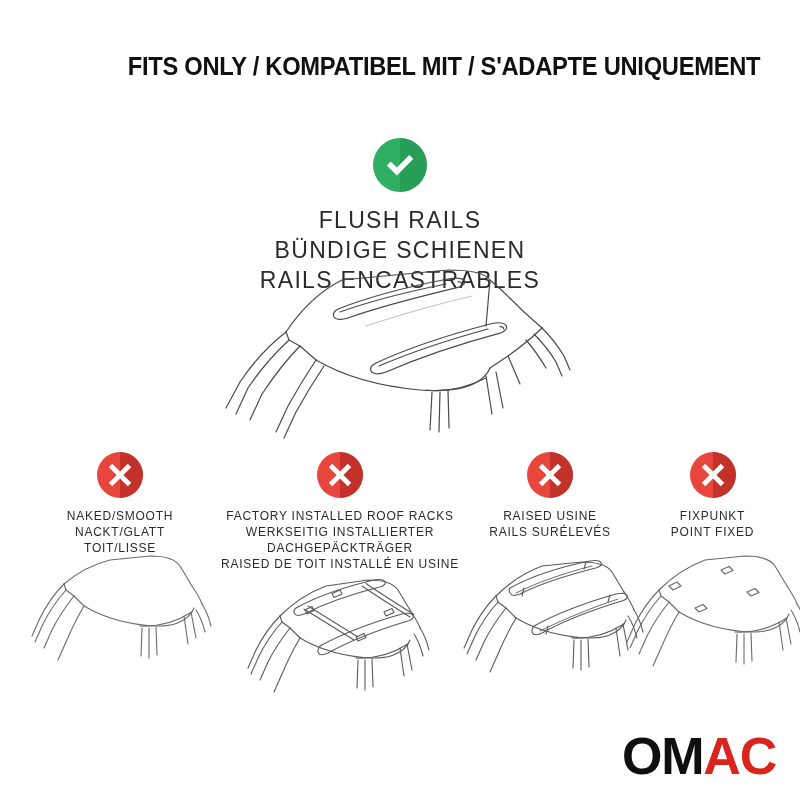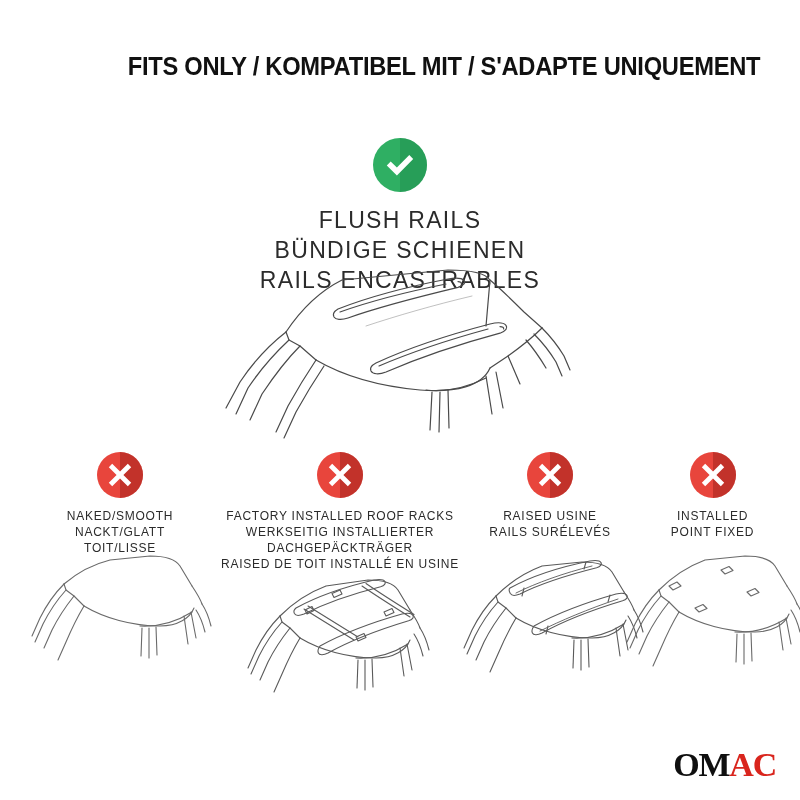--- a/index.html
+++ b/index.html
@@ -123,22 +123,22 @@
   .opt-0 .option-art { top: 100px; width: 196px; height: 130px; }
   .opt-1 .option-art { top: 116px; width: 212px; height: 135px; }
   .opt-2 .option-art { top: 100px; width: 196px; height: 133px; }
   .opt-3 .option-art { top: 96px;  width: 184px; height: 132px; }
 
   
   .logo {
     position: absolute;
     right: 24px;
     bottom: 18px;
-    font-family: Liberation Serif, serif;
-    font-size: 34px;
+    font-family: Liberation Sans, sans-serif;
+    font-size: 52px;
     font-weight: 700;
     letter-spacing: -1.2px;
     line-height: 1;
     user-select: none;
   }
   .logo .lg-dark { color: #0f0f0f; }
   .logo .lg-red  { color: #d9251d; }
 </style>
 </head>
 <body>
@@ -339,21 +339,21 @@
 
   <div class="option opt-3">
     <div class="badge-x">
       <svg viewBox="0 0 46 46" xmlns="http://www.w3.org/2000/svg">
         <circle cx="23" cy="23" r="23" fill="#E8453C"></circle>
         <path d="M23 0a23 23 0 0 1 23 23 23 23 0 0 1-23 23z" fill="#A3231C" opacity="0.55"></path>
         <path d="M15.2 11.8l-3.4 3.4L19.6 23l-7.8 7.8 3.4 3.4L23 26.4l7.8 7.8 3.4-3.4L26.4 23l7.8-7.8-3.4-3.4L23 19.6z" fill="#FFFFFF"></path>
       </svg>
     </div>
     <div class="option-labels">
-      <span class="ln">INSTALLED</span>
+      <span class="ln">FIXPUNKT</span>
       <span class="ln">POINT FIXED</span>
     </div>
     <div class="option-art">
       <svg viewBox="0 0 184 132" width="184" height="132" xmlns="http://www.w3.org/2000/svg" fill="none" stroke="#6A6A6A" stroke-width="1.1" stroke-linecap="round" stroke-linejoin="round">
         <path d="M38 42 C52 28 68 18 84 12 L124 8 C140 8 150 12 154 18 L166 38"></path>
         <path d="M38 42 L40 48 L48 54 L58 64"></path>
         <path d="M166 38 C170 44 174 50 176 56"></path>
         <path d="M58 64 C78 76 106 84 134 84 C152 84 164 76 168 66"></path>
         <path d="M38 42 C28 52 20 64 14 76 L6 94"></path>
         <path d="M40 48 C31 58 23 70 17 82 L9 100"></path>

